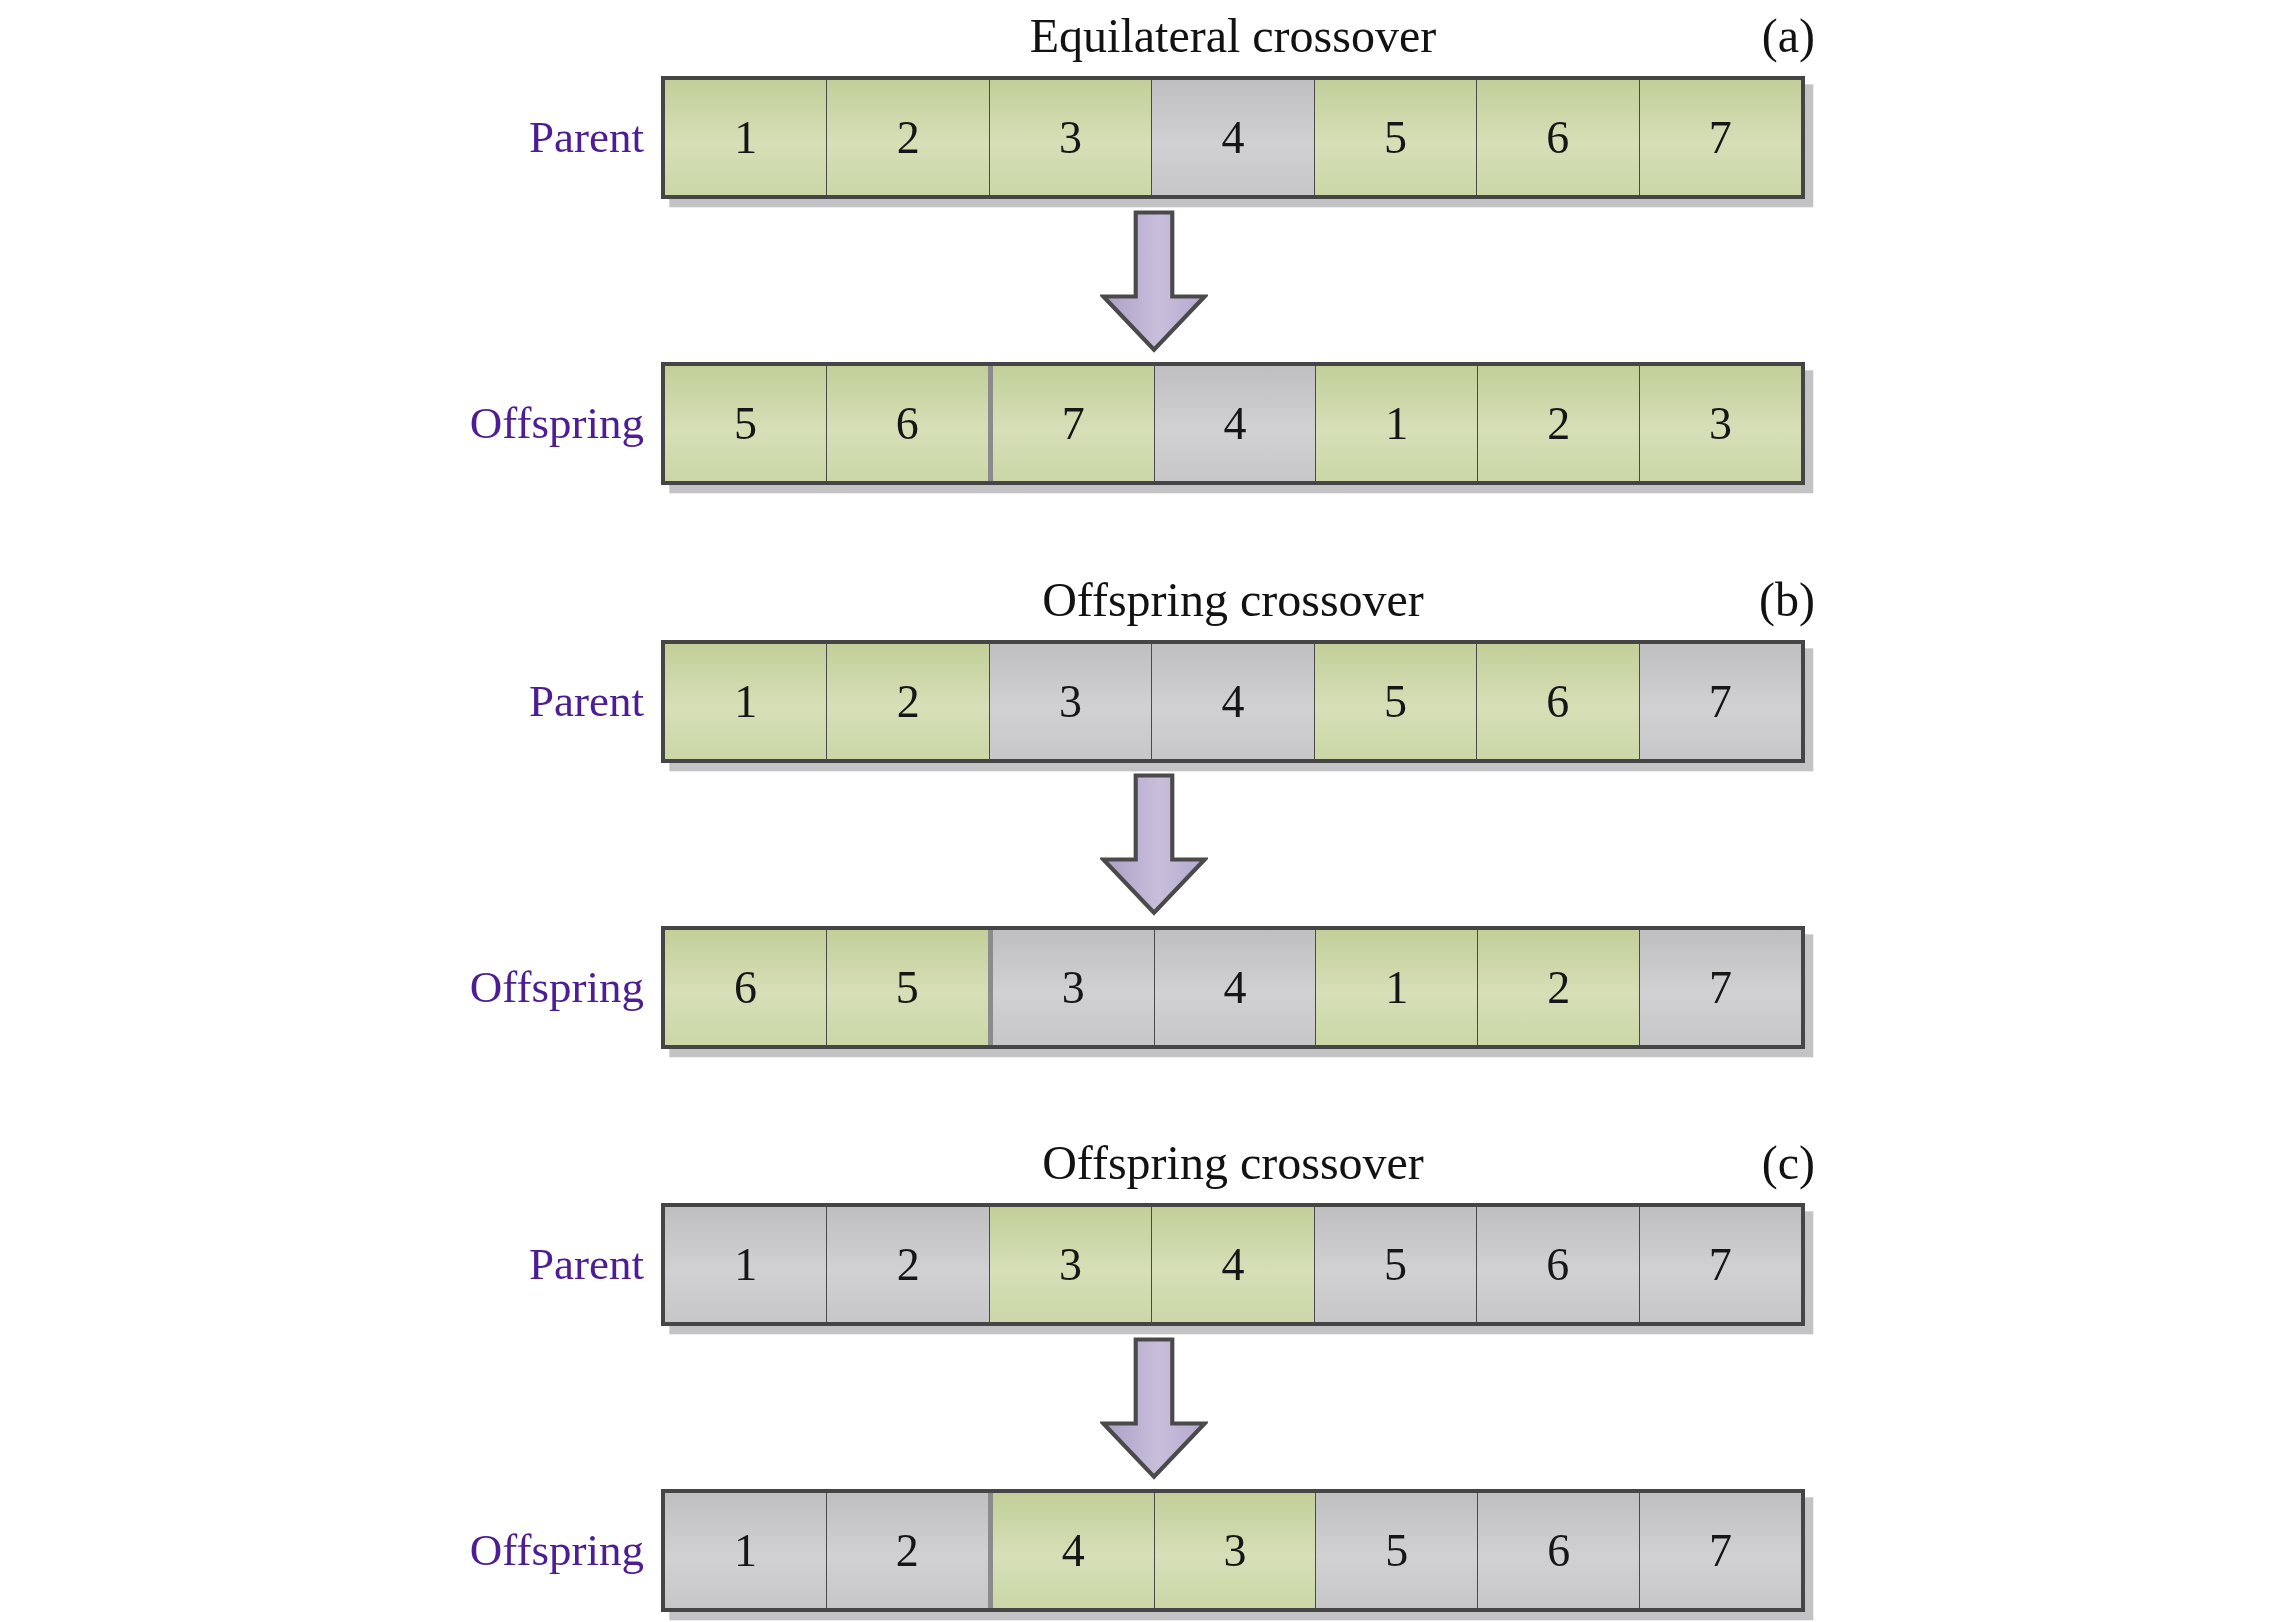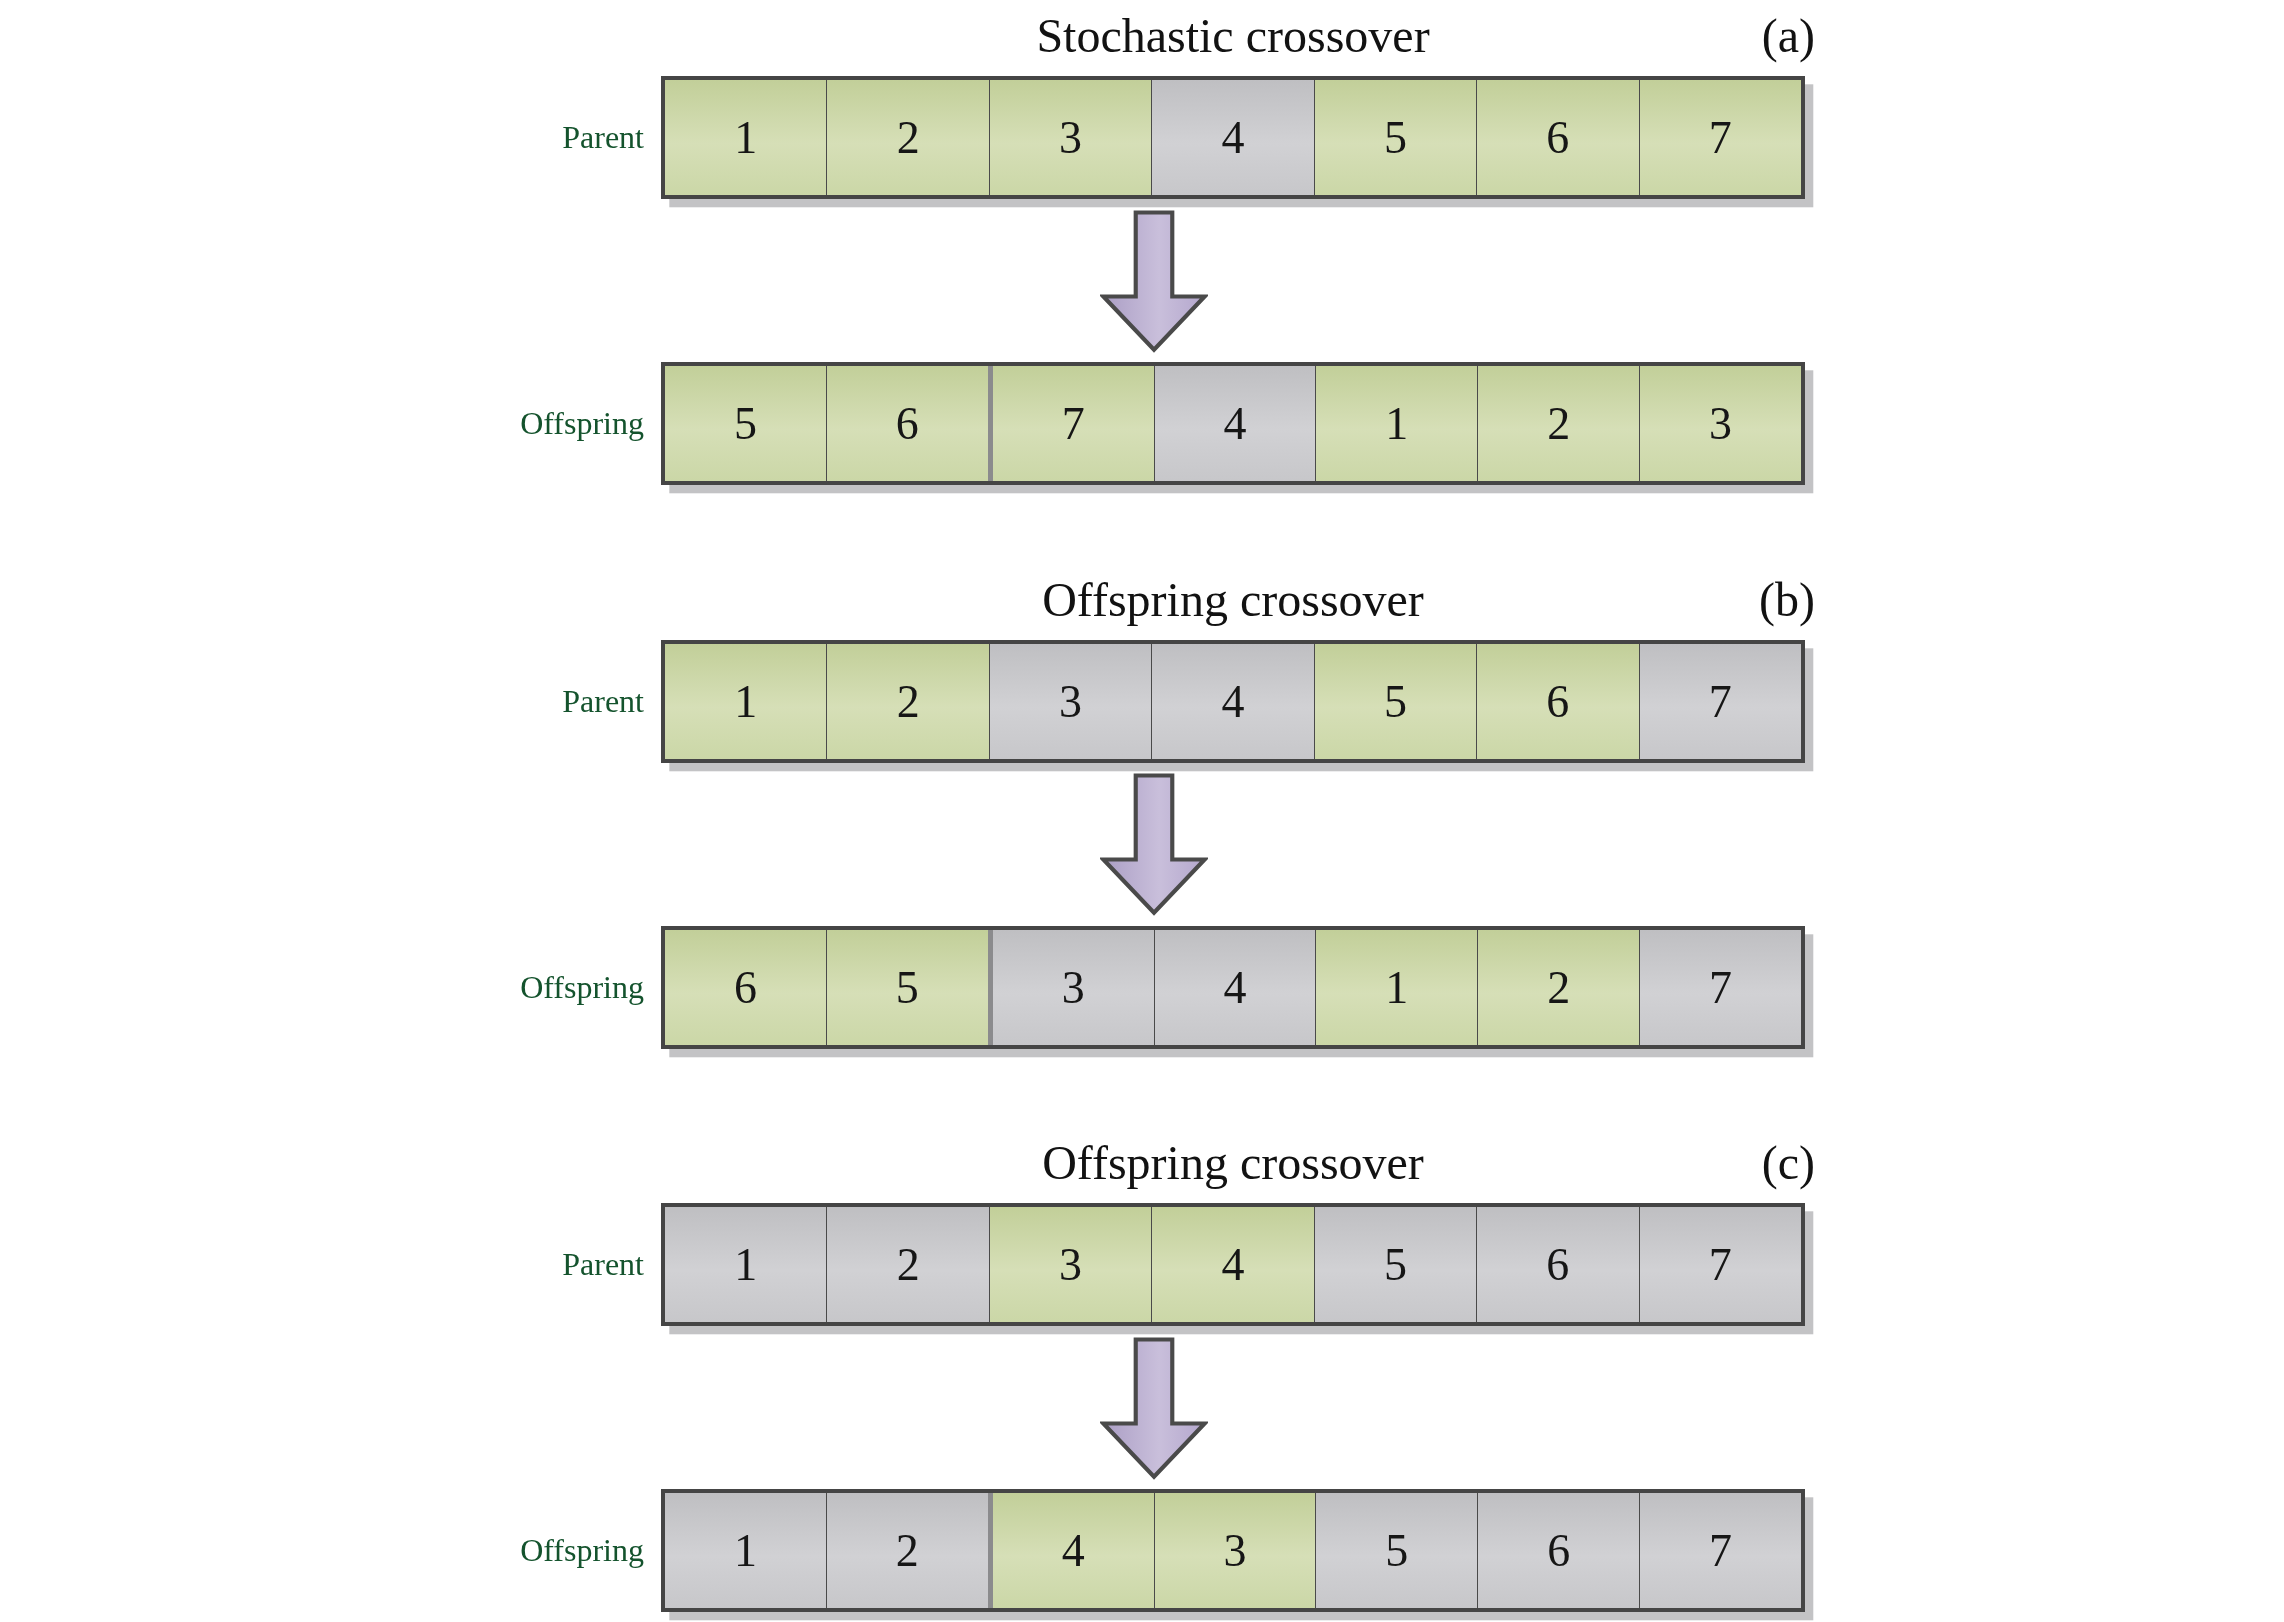--- a/index.html
+++ b/index.html
@@ -15,21 +15,21 @@
     position:absolute;left:661px;width:1144px;
     text-align:center;font-size:48px;color:#121212;
     white-space:nowrap;
   }
   .sec-tag{
     position:absolute;left:1707px;width:108px;
     text-align:right;font-size:48px;color:#121212;
   }
   .row-label{
     position:absolute;width:232px;left:412px;
-    text-align:right;font-size:32px;color:#14532d;
+    text-align:right;font-size:45px;color:#4c1d95;
     line-height:123px;white-space:nowrap;
   }
   .gene-row{
     position:absolute;left:661px;width:1144px;height:123px;
     display:flex;box-sizing:border-box;
     border:4.1px solid #454545;
     box-shadow:8.3px 8.3px 0 #c3c3c5;
     background:#ffffff;
   }
   .cell{
@@ -46,21 +46,21 @@
     position:absolute;left:1100px;width:108px;height:143px;
   }
   .arrow-wrap svg{display:block;width:108px;height:143px;}
 </style>
 </head>
 <body>
 
 <div id="canvas">
 
   <div class="section">
-    <div class="sec-title" style="top: 8.3px;">Stochastic crossover</div>
+    <div class="sec-title" style="top: 8.3px;">Equilateral crossover</div>
     <div class="sec-tag" style="top: 8.3px;">(a)</div>
     <div class="row-label" style="top: 76px;">Parent</div>
     <div class="gene-row" style="top: 76px;">
         <div class="cell green">1</div>
         <div class="cell green">2</div>
         <div class="cell green">3</div>
         <div class="cell gray">4</div>
         <div class="cell green">5</div>
         <div class="cell green">6</div>
         <div class="cell green">7</div>

